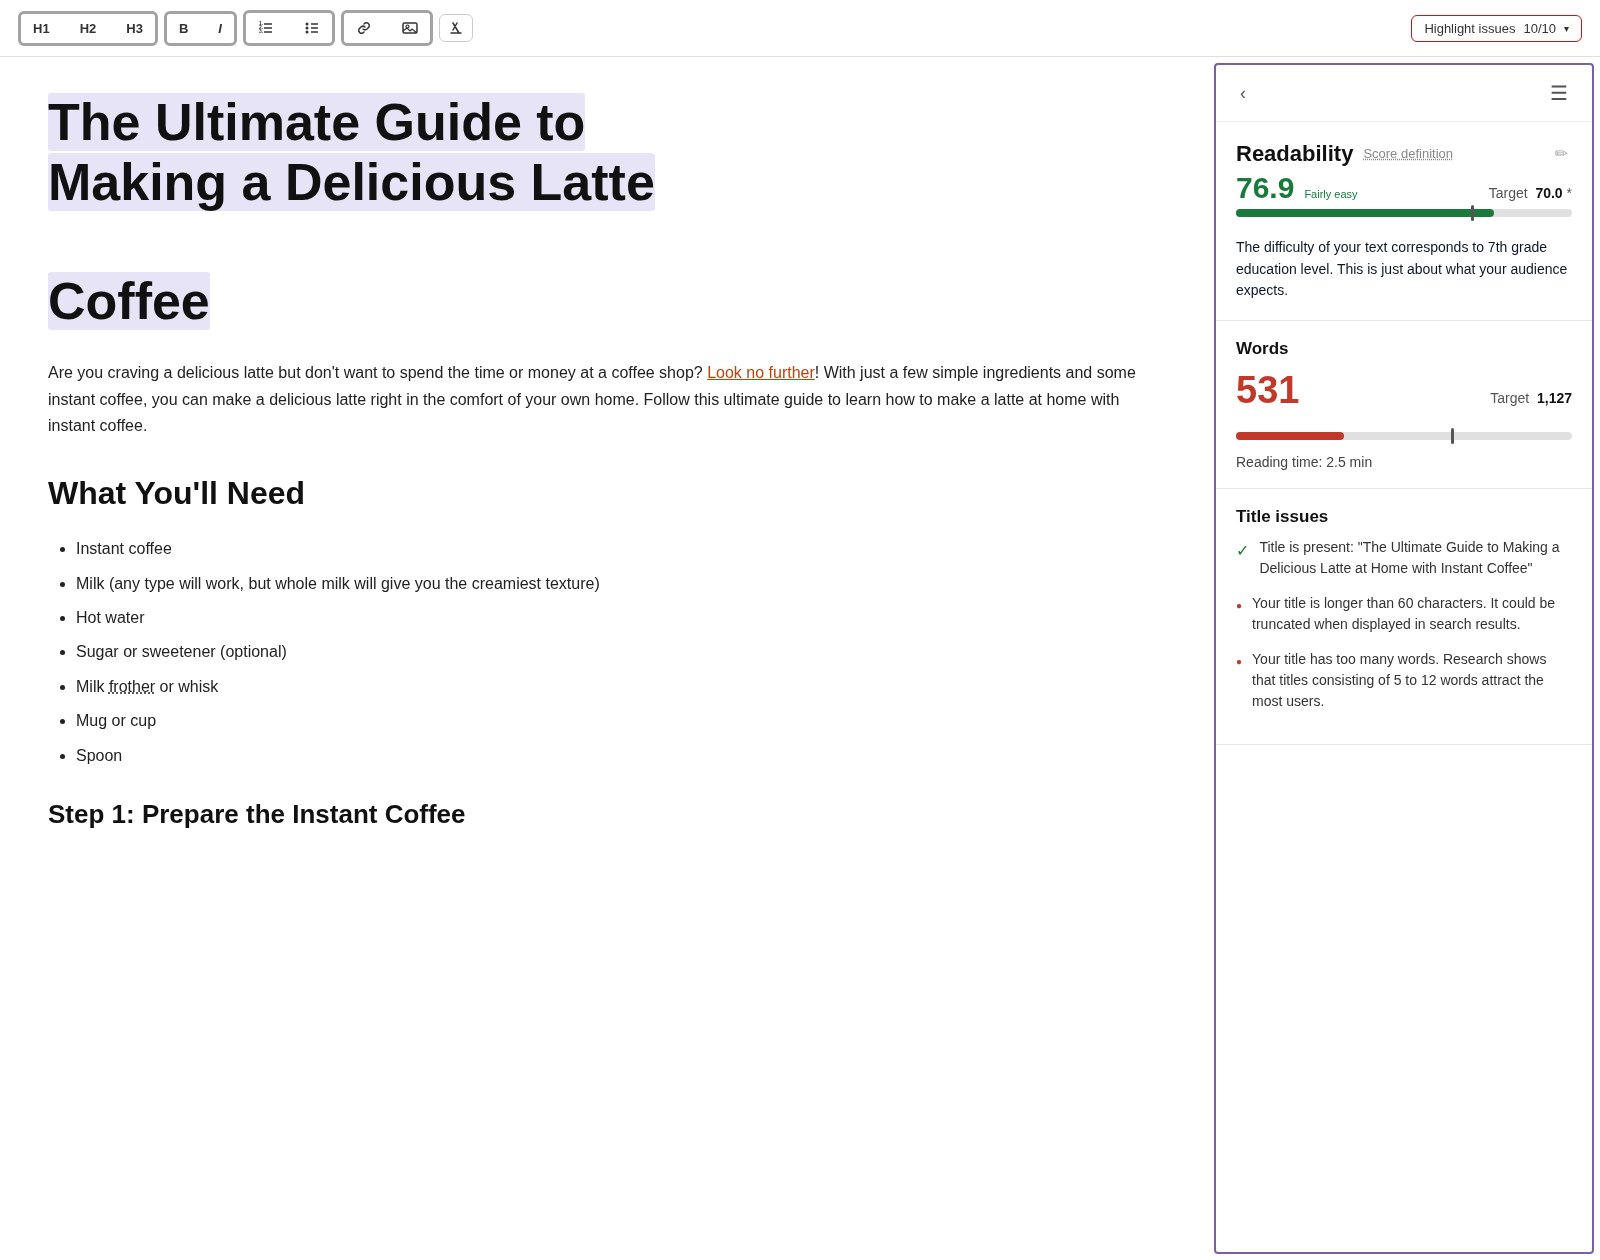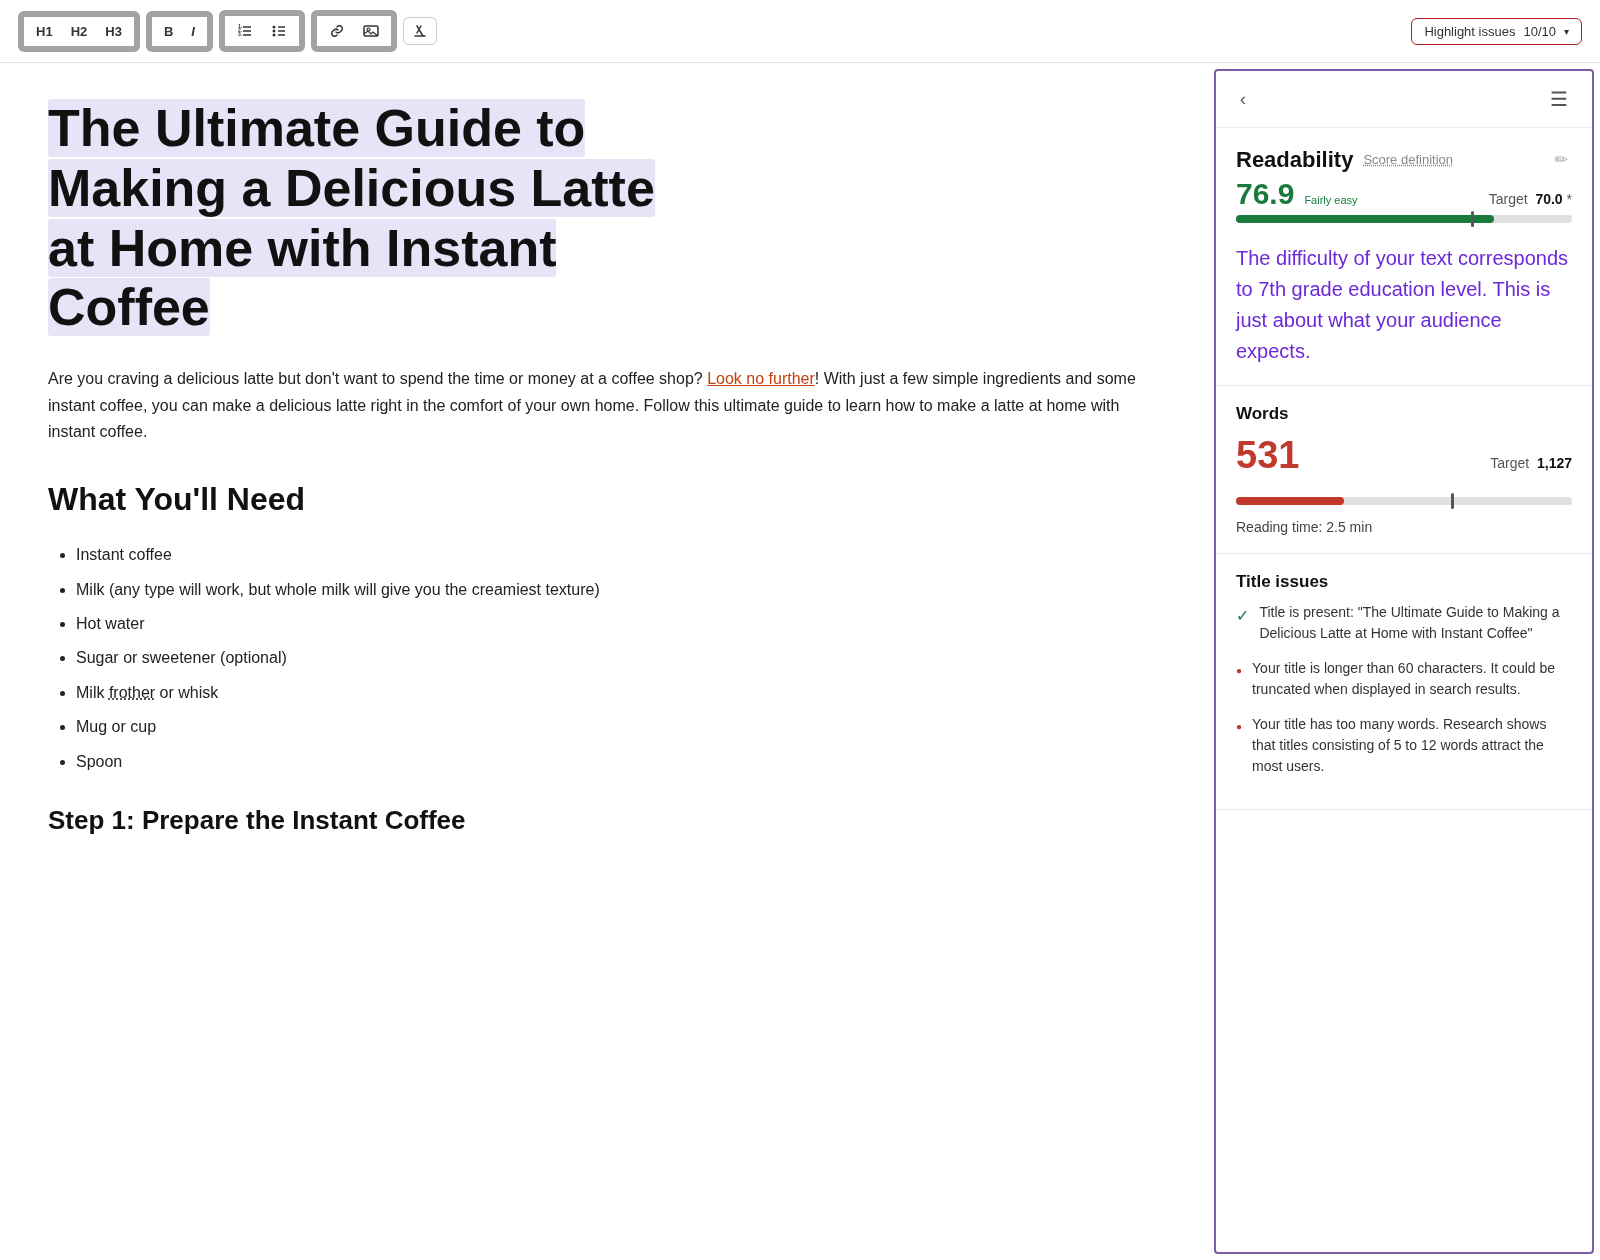--- a/index.html
+++ b/index.html
@@ -18,22 +18,22 @@
       align-items: center;
       padding: 10px 18px;
       border-bottom: 1px solid #e0e0e0;
       background: #fff;
       gap: 6px;
       flex-shrink: 0;
     }
     .toolbar-group {
       display: flex;
       align-items: center;
-      gap: 2px;
-      border: 6px solid #a3a3a3;
+      gap: 14px;
+      border: 3px solid #a3a3a3;
       border-radius: 6px;
       padding: 2px 4px;
     }
     .toolbar-btn {
       background: none;
       border: none;
       padding: 5px 8px;
       cursor: pointer;
       border-radius: 4px;
       font-size: 13px;
@@ -232,22 +232,22 @@
     }
     .progress-marker {
       position: absolute;
       top: -4px;
       width: 3px;
       height: 16px;
       background: #555;
       border-radius: 2px;
     }
     .readability-desc {
-      font-size: 20px;
-      color: #6d28d9;
+      font-size: 14px;
+      color: #0f172a;
       line-height: 1.55;
       margin-top: 20px;
     }
 
     
     .words-score-row {
       display: flex;
       align-items: baseline;
       gap: 22px;
       margin-bottom: 20px;
@@ -358,21 +358,21 @@
     <span class="chevron">▾</span>
   </button>
 </div>
 
 <div class="main-layout">
 
   <div class="editor">
     <h1 class="editor-title">
       <span class="highlight">The Ultimate Guide to</span><br>
       <span class="highlight">Making a Delicious Latte</span><br>
-      <span class="highlight">at Home with Instant</span><br>
+      <br>
       <span class="highlight">Coffee</span>
     </h1>
 
     <div class="editor-body">
       <p>
         Are you craving a delicious latte but don't want to spend the time or money at a coffee shop? <a href="#">Look no further</a>! With just a few simple ingredients and some instant coffee, you can make a delicious latte right in the comfort of your own home. Follow this ultimate guide to learn how to make a latte at home with instant coffee.
       </p>
 
       <h2>What You'll Need</h2>
 

